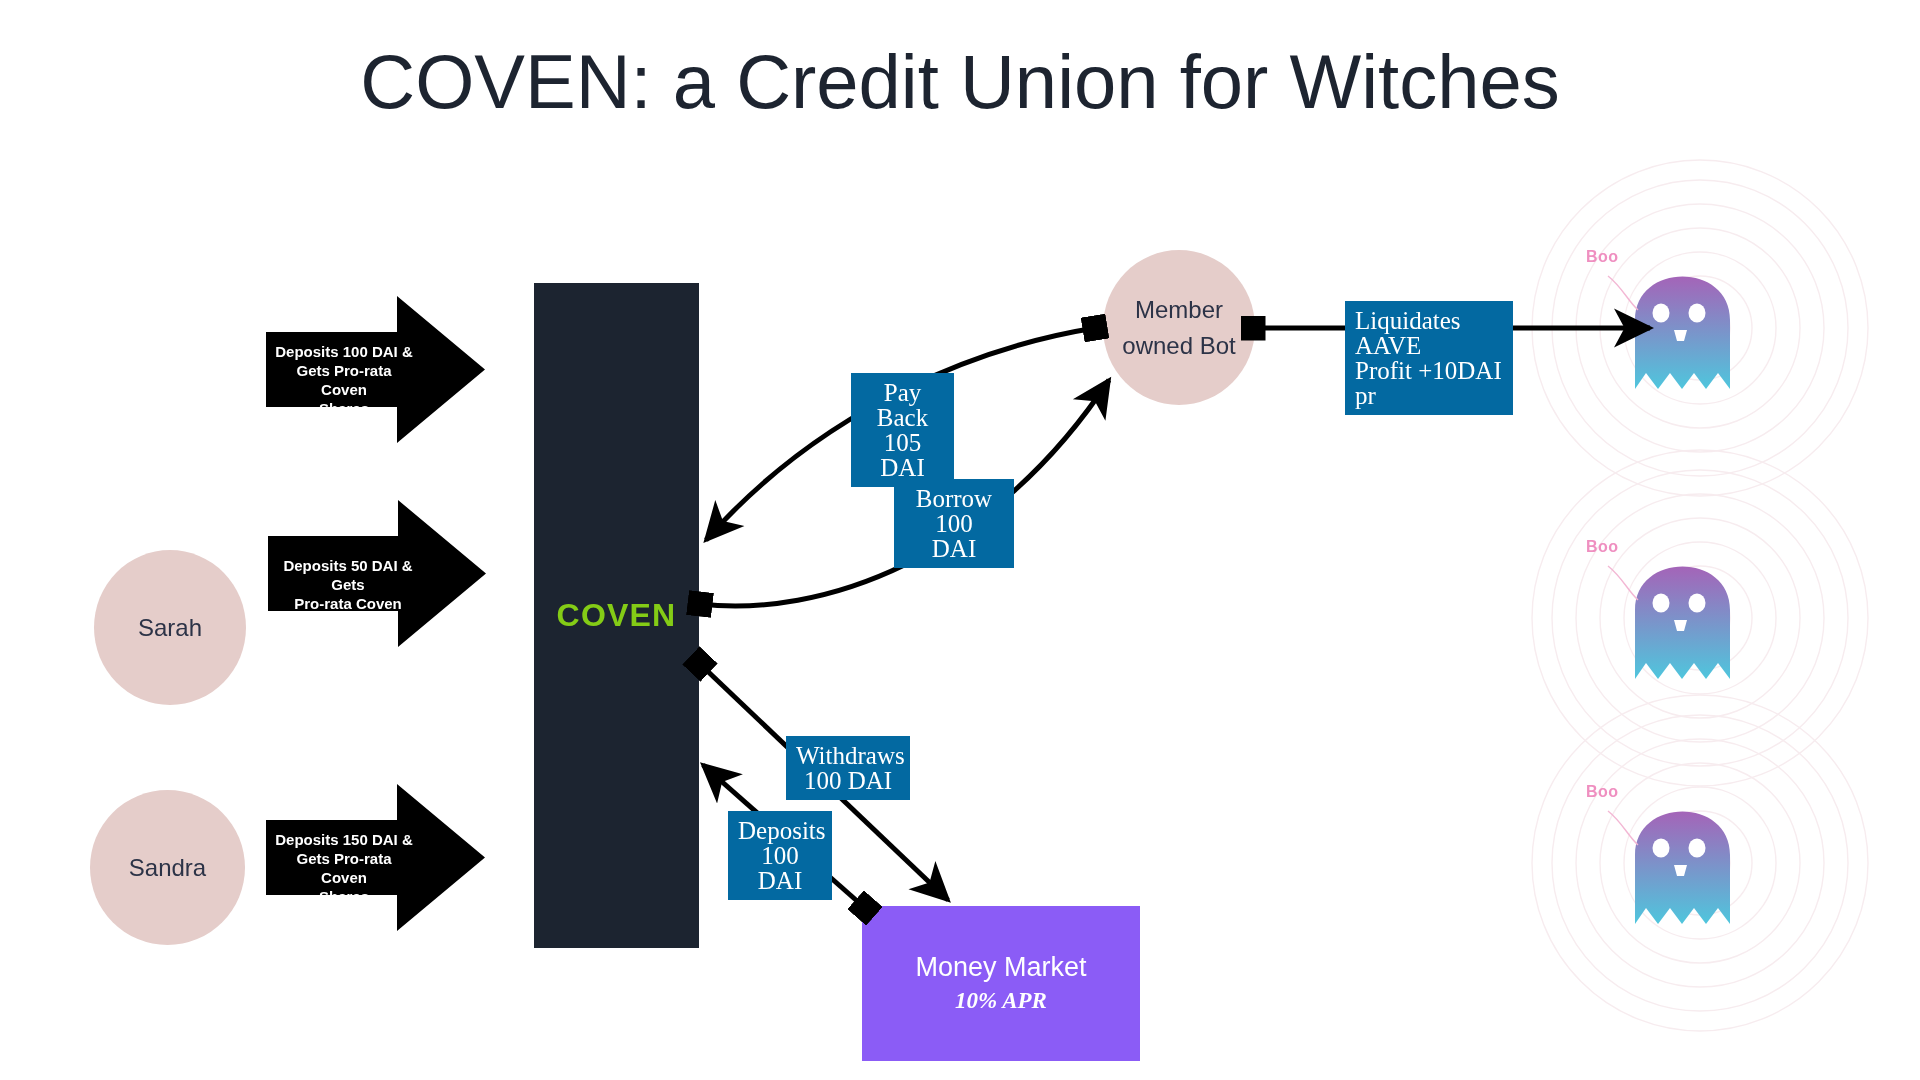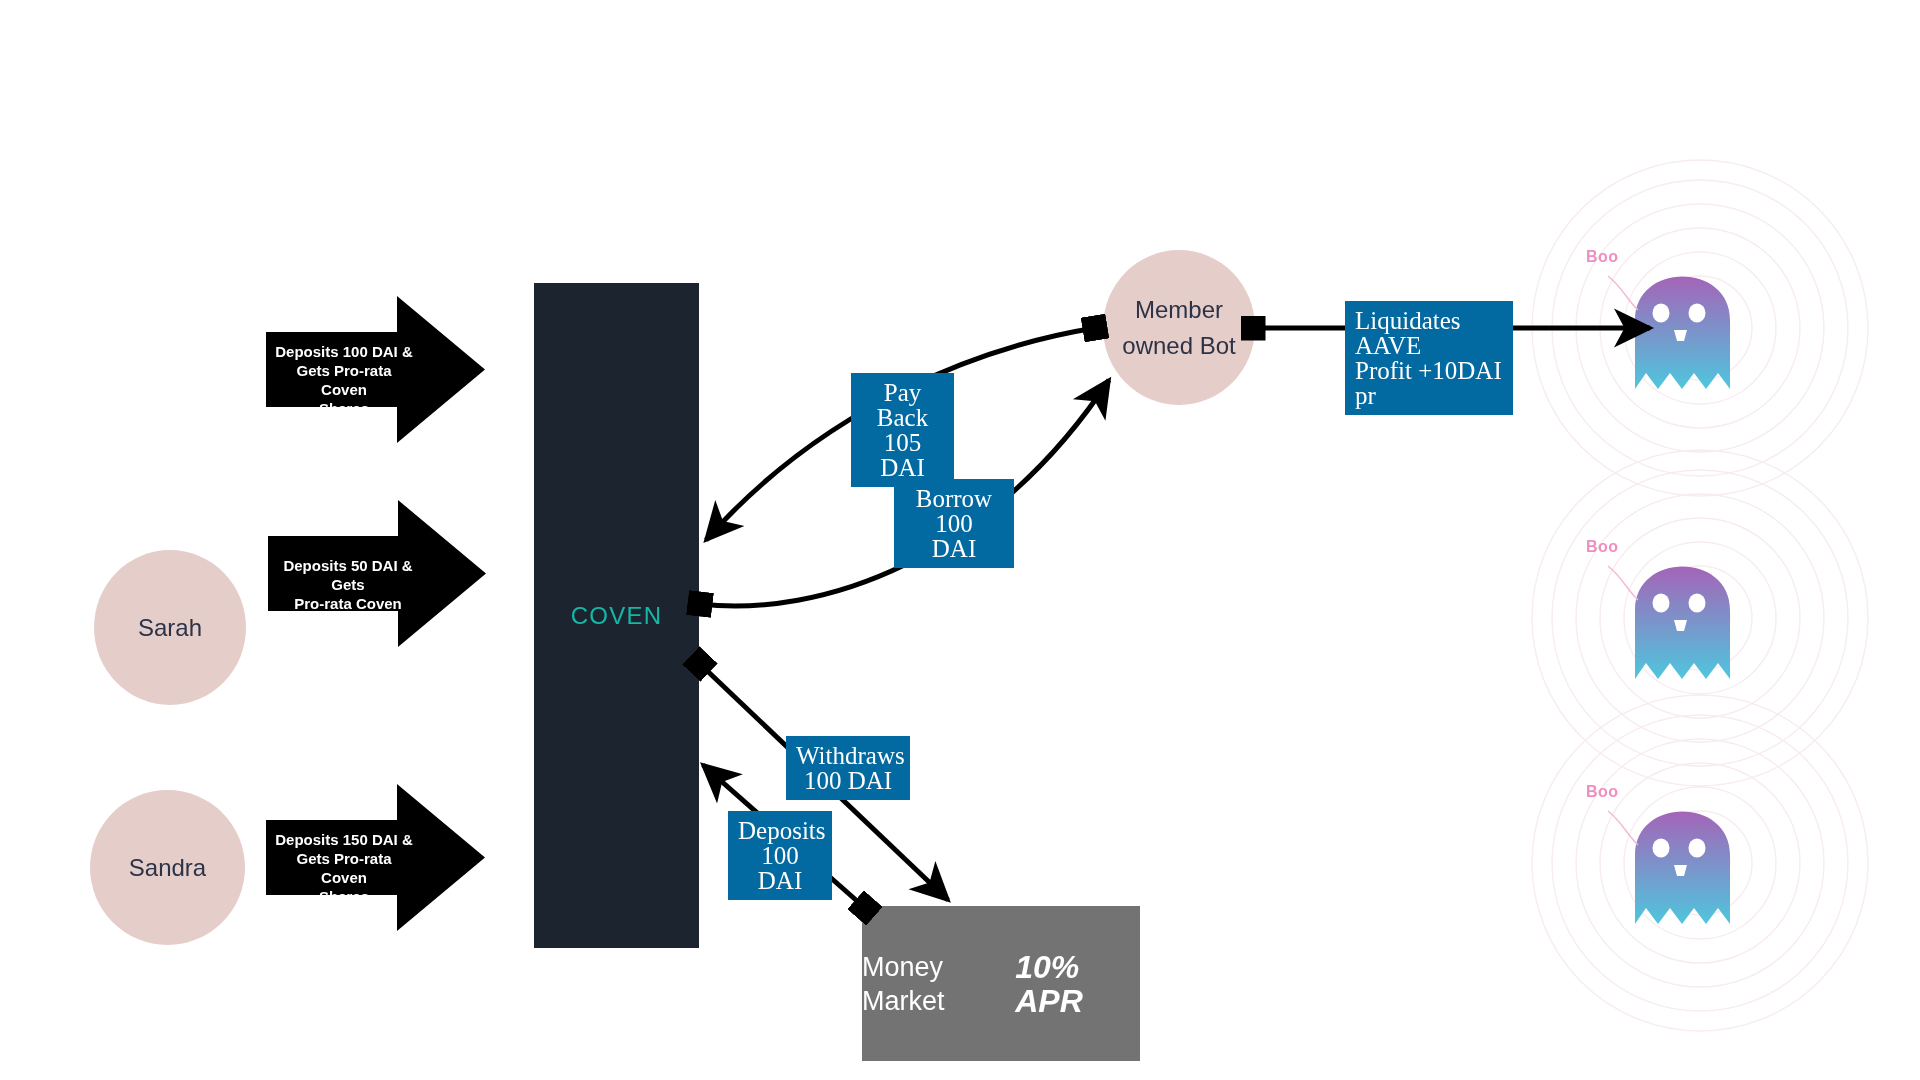--- a/index.html
+++ b/index.html
@@ -46,35 +46,35 @@
     text-align:center;
     white-space:pre-line;
     z-index:2;
   }
 
   
   .coven-rect{
     position:absolute;
     background:#1c2430;
     display:flex;align-items:center;justify-content:center;
-    color:#14b8a6;
-    font-size:24px;
-    font-weight:400;
+    color:#84cc16;
+    font-size:32px;
+    font-weight:700;
     letter-spacing:1.2px;
   }
 
   
   .market-box{
     position:absolute;
-    background:#737373;
-    display:flex;flex-direction:row;align-items:center;justify-content:center;
+    background:#8b5cf6;
+    display:flex;flex-direction:column;align-items:center;justify-content:center;
     color:#ffffff;
   }
   .market-title{font-size:27px;font-weight:400;line-height:34px;}
-  .market-sub{font-size:32px;font-weight:700;font-style:italic;line-height:34px;}
+  .market-sub{font-size:23px;font-weight:700;font-style:italic;line-height:34px;font-family:Liberation Serif, serif;}
 
   
   .edge-label{
     position:absolute;
     background:#0369a1;
     color:#ffffff;
     font-size:25px;
     line-height:25px;
     text-align:center;
     padding:7px 10px;
@@ -96,20 +96,21 @@
     font-size:16px;
     font-weight:700;
     letter-spacing:.5px;
   }
 </style>
 </head>
 <body>
 
 <div id="stage">
 
+  <div class="title">COVEN: a Credit Union for Witches</div>
 
   <svg id="connectors" viewBox="0 0 1920 1080" xmlns="http://www.w3.org/2000/svg">
     <defs>
       <marker id="arrowhead" markerWidth="9" markerHeight="9" refX="7.2" refY="4.5" orient="auto" markerUnits="strokeWidth">
         <path d="M0,0.6 L8,4.5 L0,8.4 L2.1,4.5 Z" fill="#000000"></path>
       </marker>
       <marker id="sqsource" markerWidth="5" markerHeight="5" refX="2.5" refY="2.5" orient="auto" markerUnits="strokeWidth">
         <rect x="0" y="0" width="5" height="5" fill="#000000"></rect>
       </marker>
     </defs>

